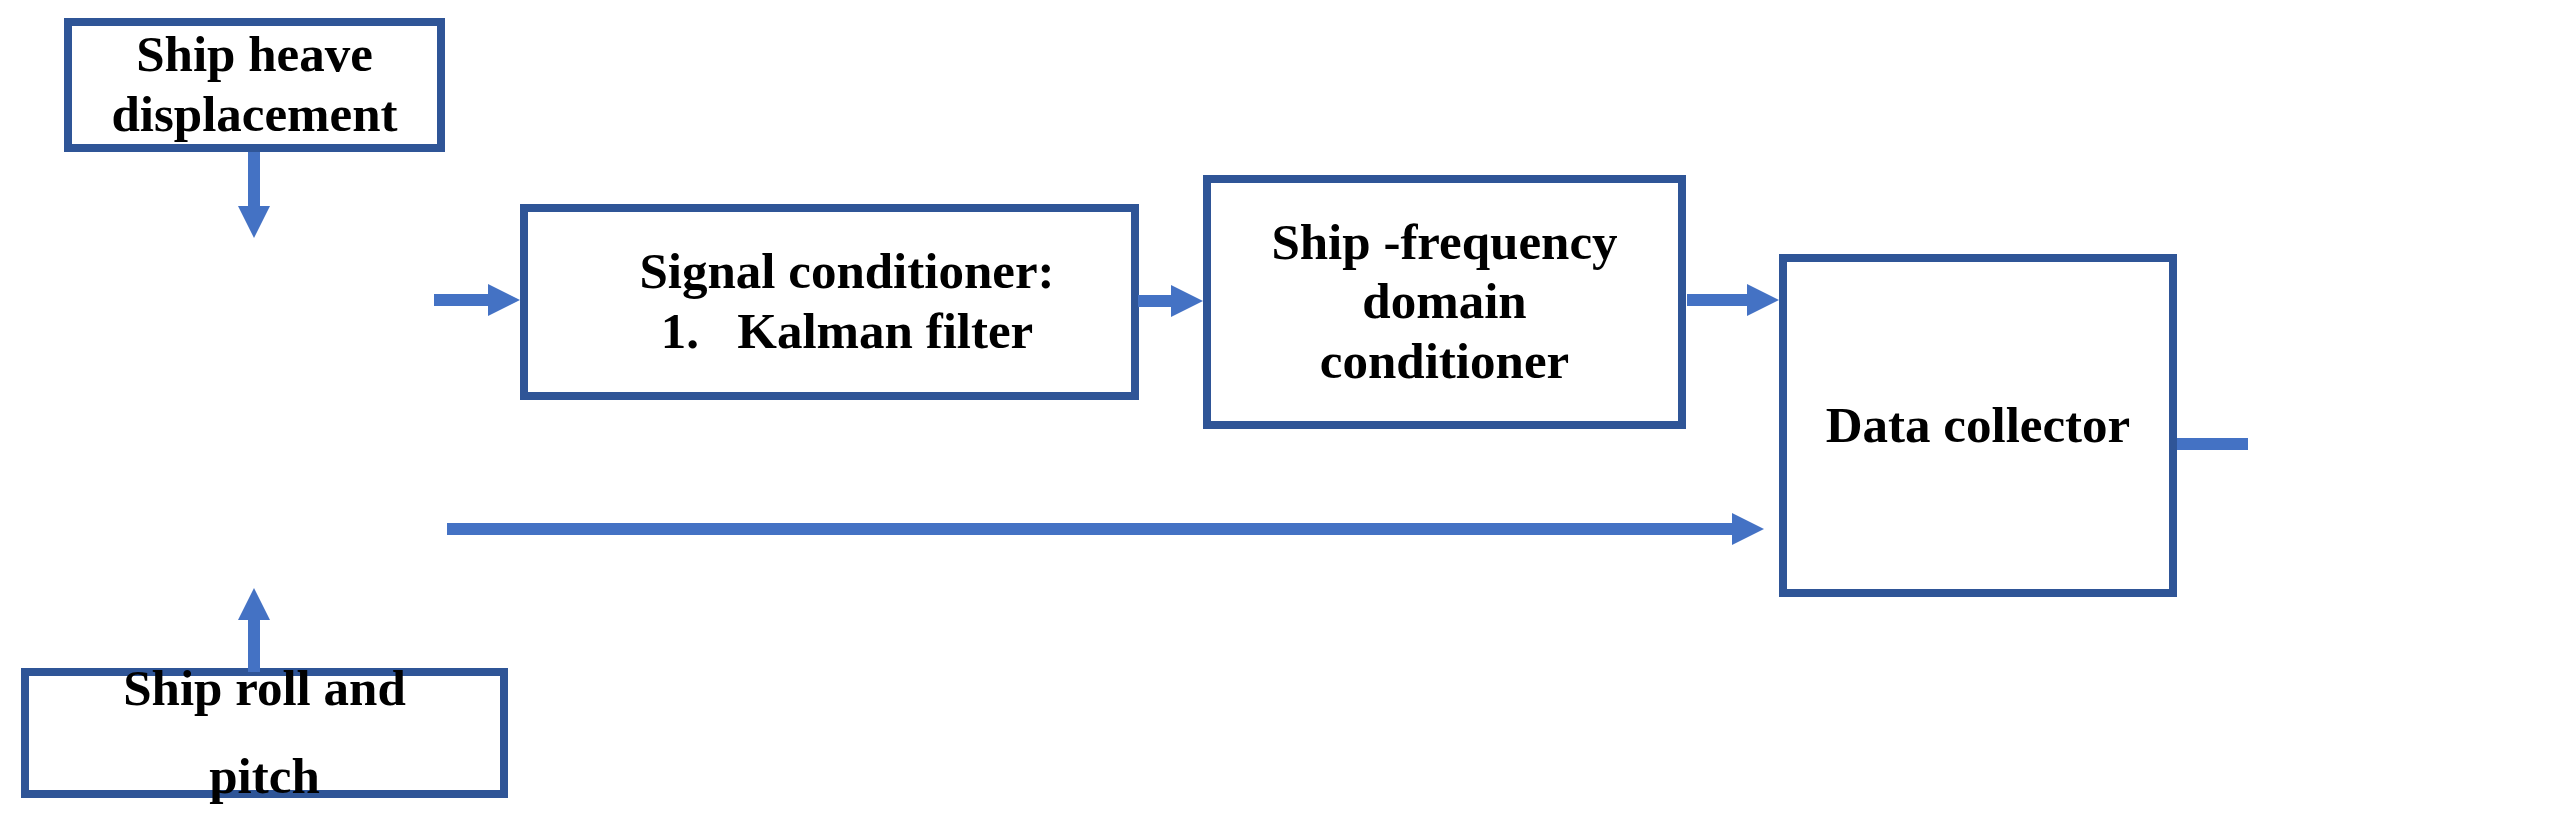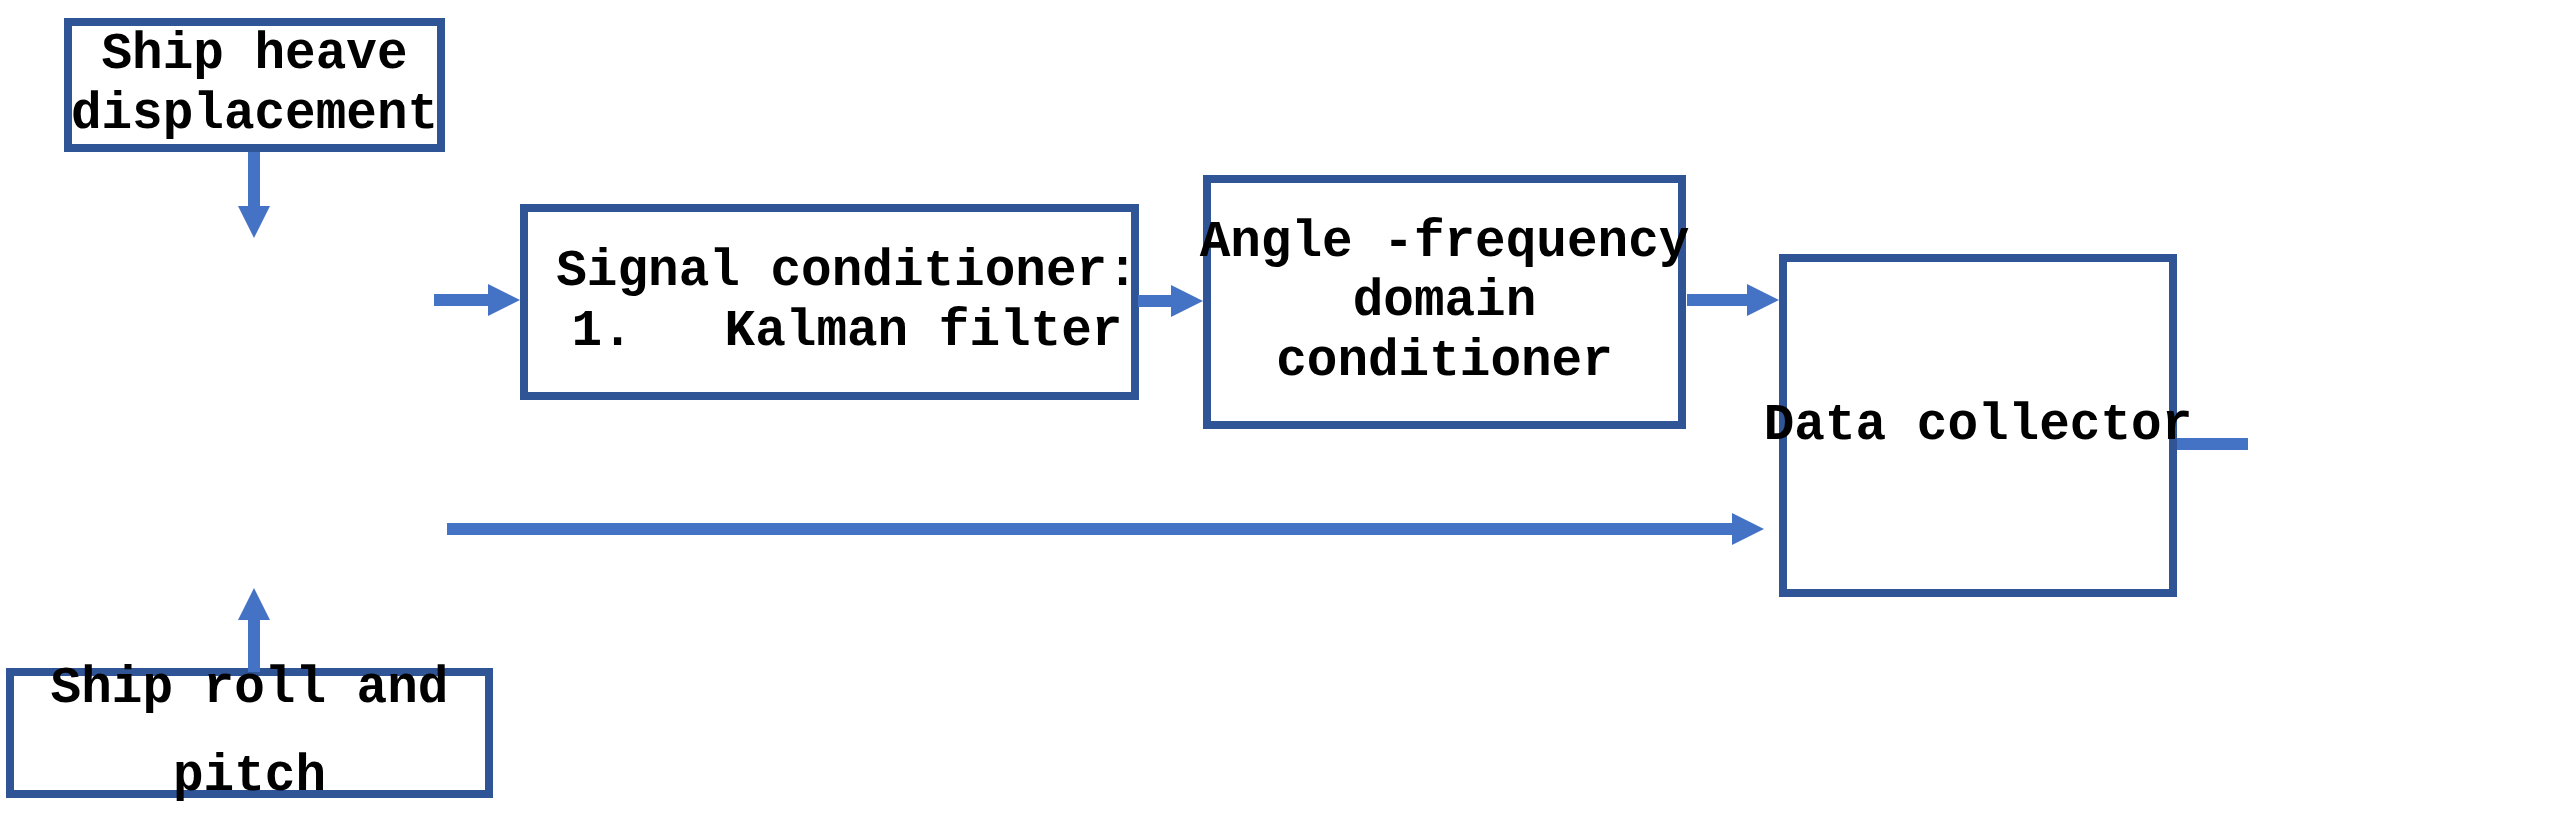--- a/index.html
+++ b/index.html
@@ -6,21 +6,21 @@
     --border:#2F5597;
     --arrow:#4472C4;
     --text:#000000;
     --bg:#FFFFFF;
   }
   html,body{margin:0;padding:0;background:var(--bg);}
   .canvas{
     position:relative;
     width:2248px;height:819px;
     background:var(--bg);
-    font-family:Liberation Mono, monospace;
+    font-family:Liberation Serif, serif;
     font-weight:bold;
     color:var(--text);
     overflow:hidden;
   }
   .box{
     position:absolute;
     box-sizing:border-box;
     border:8px solid var(--border);
     background:var(--bg);
     display:flex;
@@ -58,32 +58,32 @@
     <span class="line">displacement</span>
   </div>
 
 
   <div class="box" style="left:520px;top:204px;width:619px;height:196px;padding-left:35px;">
     <span class="line">Signal conditioner:</span>
     <span class="line">1.   Kalman filter</span>
   </div>
 
   <div class="box" style="left:1203px;top:175px;width:483px;height:254px;">
-    <span class="line">Angle -frequency</span>
+    <span class="line">Ship -frequency</span>
     <span class="line">domain</span>
     <span class="line">conditioner</span>
   </div>
 
   <div class="box" style="left:1779px;top:254px;width:398px;height:343px;">
     <span class="line">Data collector</span>
   </div>
 
 
 
-  <div class="box" style="left:6px;top:668px;width:487px;height:130px;gap:28px;">
+  <div class="box" style="left:21px;top:668px;width:487px;height:130px;gap:28px;">
     <span class="line">Ship roll and</span>
     <span class="line">pitch</span>
   </div>
 
   <div class="arrow down" style="left:238px;top:152px;width:32px;height:86px;">
     <div class="shaft-v"></div>
     <div class="head-down"></div>
   </div>
 
   <div class="arrow right" style="left:434px;top:284px;width:86px;height:32px;">

